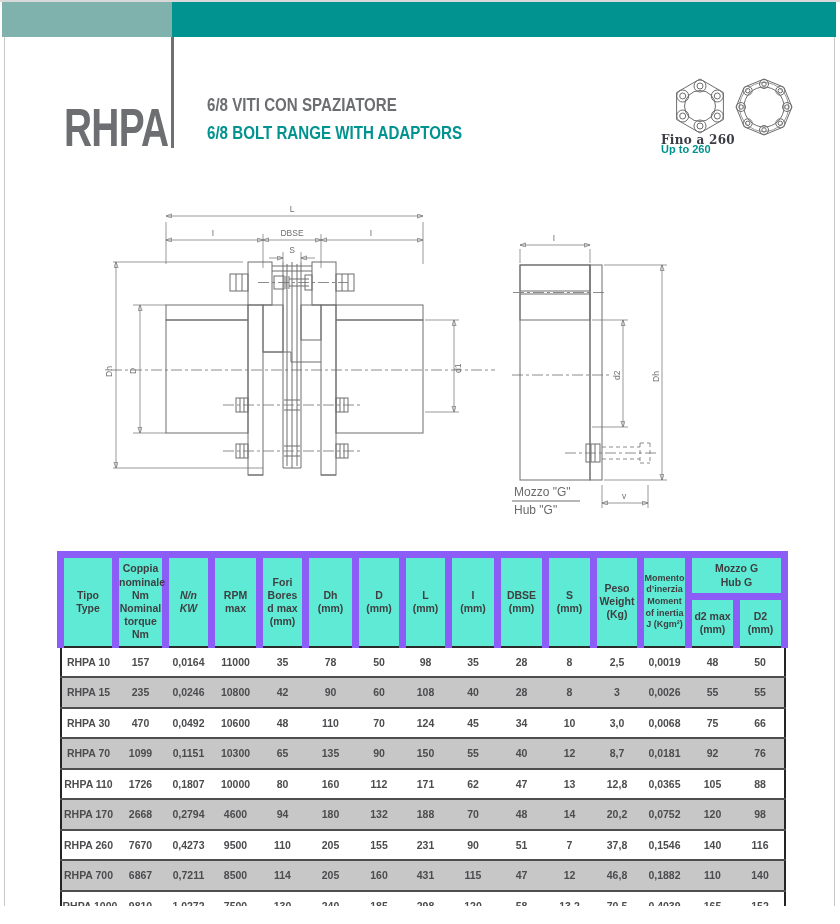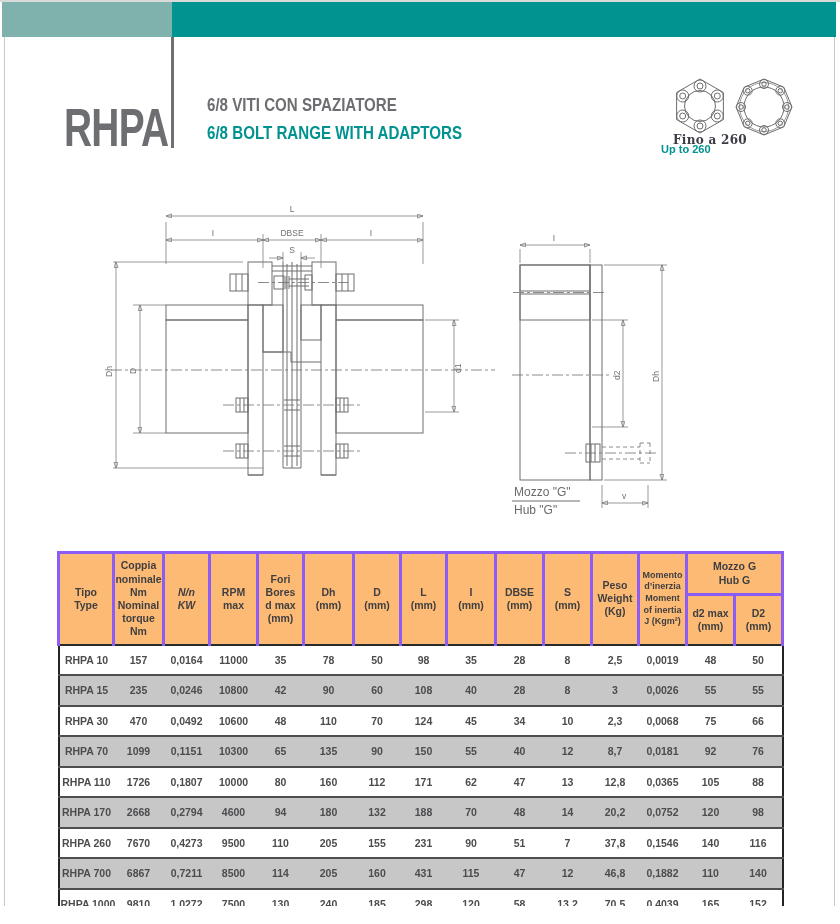--- a/index.html
+++ b/index.html
@@ -14,33 +14,33 @@
   .edge-right{left:834px;top:37px;width:1px;height:887px;background:#c9c9c9;}
   
   .series-title{left:64px;top:100px;font-size:54px;font-weight:bold;color:#6d6e71;
       line-height:1;letter-spacing:-1px;transform:scaleX(.72);transform-origin:0 0;}
   .title-divider{left:171px;top:37px;width:3px;height:111px;background:#6f7073;}
   .subtitles{left:207px;top:91px;font-size:18px;font-weight:bold;line-height:28px;
       transform:scaleX(.84);transform-origin:0 0;white-space:nowrap;}
   .sub-it{color:#6d6e71;}
   .sub-en{color:#00938f;}
   .range-it{left:661px;top:133px;font-family:"DejaVu Serif","Liberation Serif",serif;
-      font-size:12px;font-weight:bold;color:#3c3c46;letter-spacing:.3px;margin-left:12px;}
+      font-size:12px;font-weight:bold;color:#3c3c46;letter-spacing:.3px;}
   .range-en{left:661px;top:143px;font-size:11px;font-weight:bold;color:#00938f;}
   
   .dw line,.dw rect,.dw polygon,.dw polyline,.dw path,.dw circle{stroke:#6e6e6e;fill:none;stroke-width:1;}
   .dw text{fill:#6f6f6f;stroke:none;font:8.5px "Liberation Sans",sans-serif;}
   .dw .cap{font:12px "Liberation Sans",sans-serif;fill:#6a6a6a;}
   .dw .cl{stroke-dasharray:11 3 3 3;stroke-width:.8;}
   .dw .dash{stroke-dasharray:4 3;stroke-width:.8;}
   .dw .thin{stroke-width:.7;}
   
   .dim-table{position:absolute;left:57px;top:551px;width:724px;border-collapse:collapse;
       table-layout:fixed;border:2px solid #242424;}
-  .dim-table th{border:3px solid #8b5cf6;background:#fdba74;font-size:10.5px;font-weight:bold;
+  .dim-table th{border:7px solid #8b5cf6;background:#5eead4;font-size:10.5px;font-weight:bold;
       color:#3f3f42;white-space:pre-line;line-height:1.25;padding:1px 0;text-align:center;vertical-align:middle;}
   .dim-table thead tr:first-child{height:42px;}
   .dim-table thead tr:last-child{height:50px;}
   .dim-table th.small{font-size:9px;line-height:1.3;}
   .dim-table th.thickL{border-left-width:2px;font-style:italic;}
   .dim-table th.thickR{border-right-width:2px;}
   .dim-table th.hb{border-bottom:2px solid #2a2a2a;}
   .dim-table td{border:none;height:26.5px;text-align:center;vertical-align:middle;
       font-size:10.5px;font-weight:bold;color:#4c4c4f;white-space:nowrap;}
   .dim-table tr.shaded td{background:#c7c7c7;border-top:2px solid #4e4e4e;border-bottom:2px solid #4e4e4e;}
@@ -398,21 +398,21 @@
           <td>470</td>
           <td>0,0492</td>
           <td>10600</td>
           <td>48</td>
           <td>110</td>
           <td>70</td>
           <td>124</td>
           <td>45</td>
           <td>34</td>
           <td>10</td>
-          <td>2,3</td>
+          <td>3,0</td>
           <td>0,0068</td>
           <td>75</td>
           <td>66</td>
         </tr>
         <tr class="shaded">
           <td>RHPA 70</td>
           <td>1099</td>
           <td>0,1151</td>
           <td>10300</td>
           <td>65</td>

